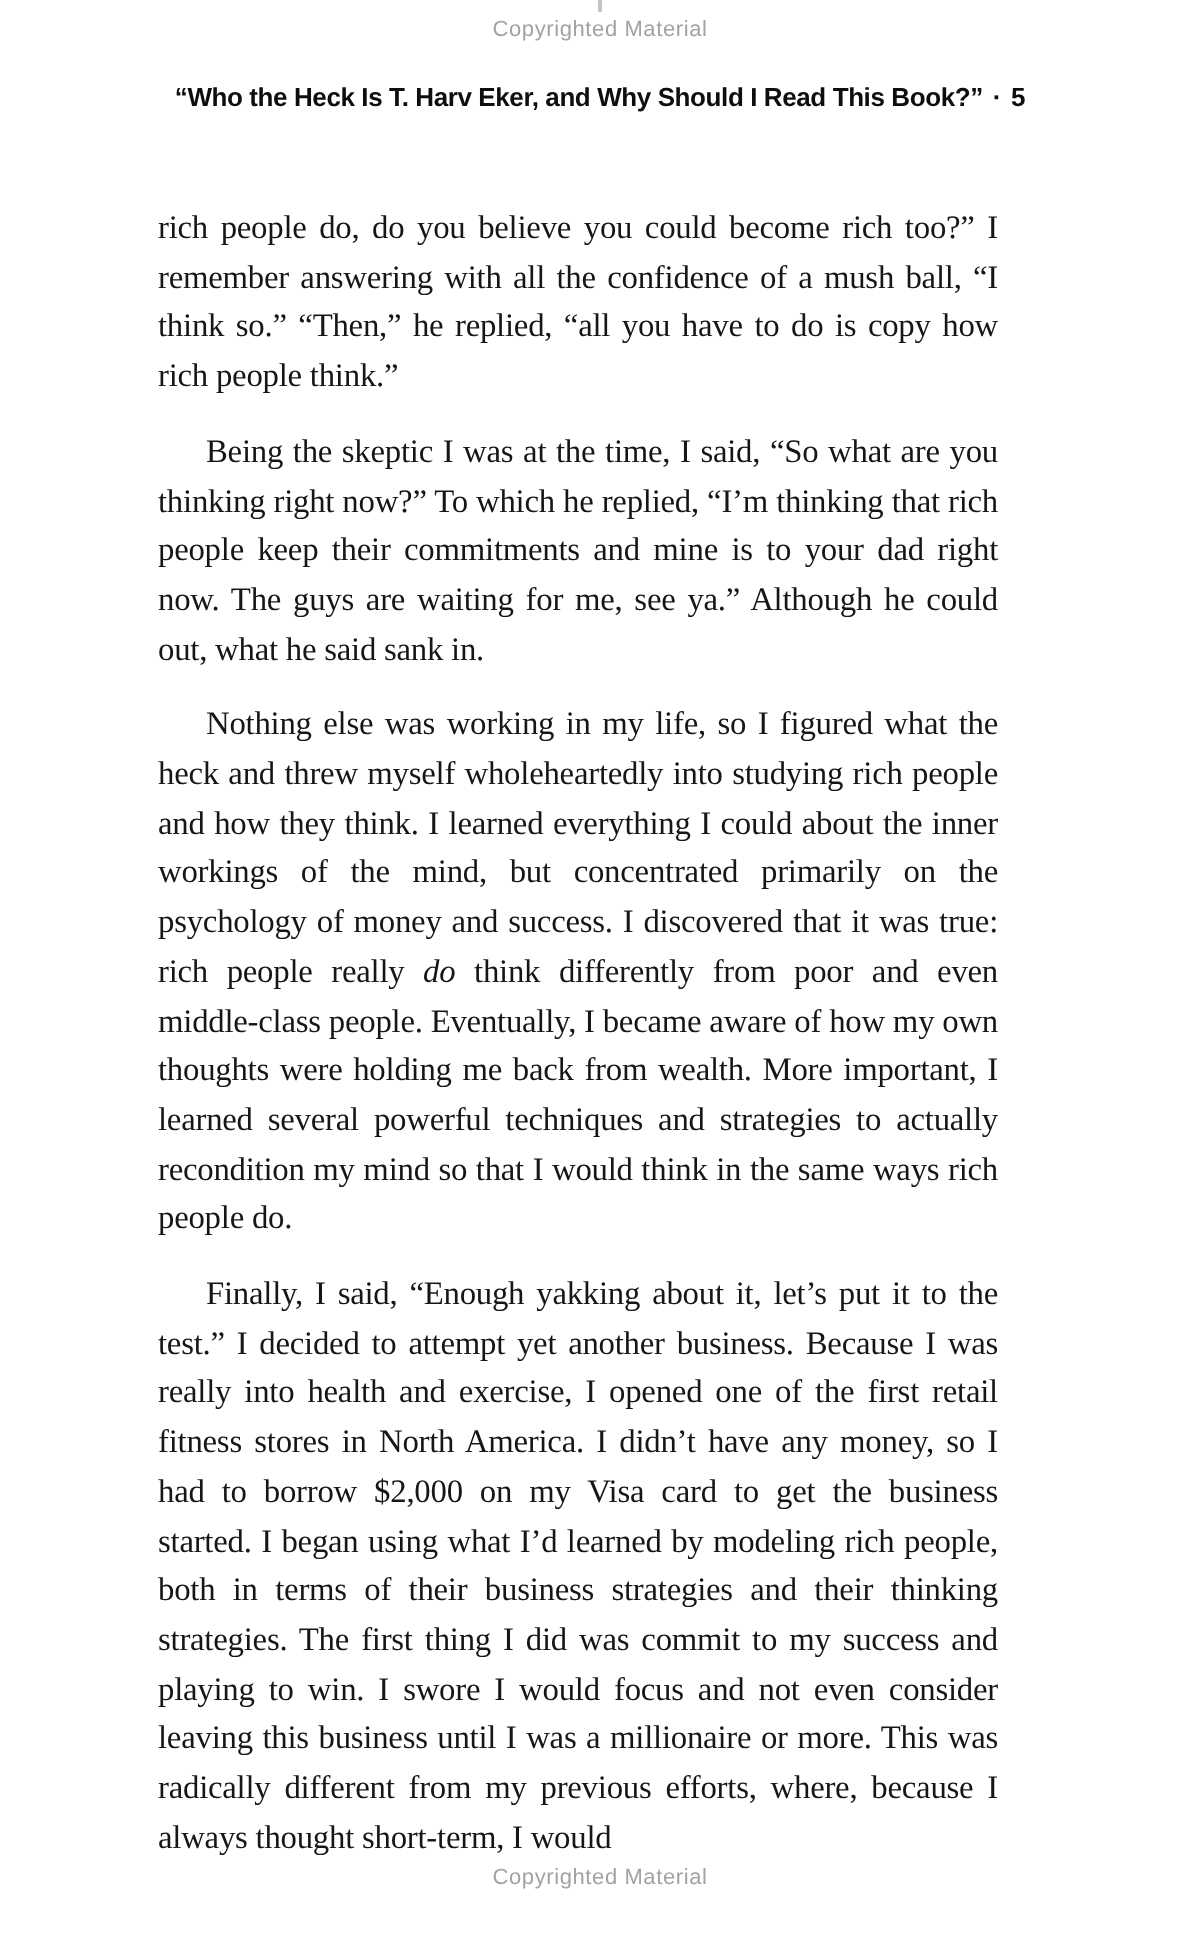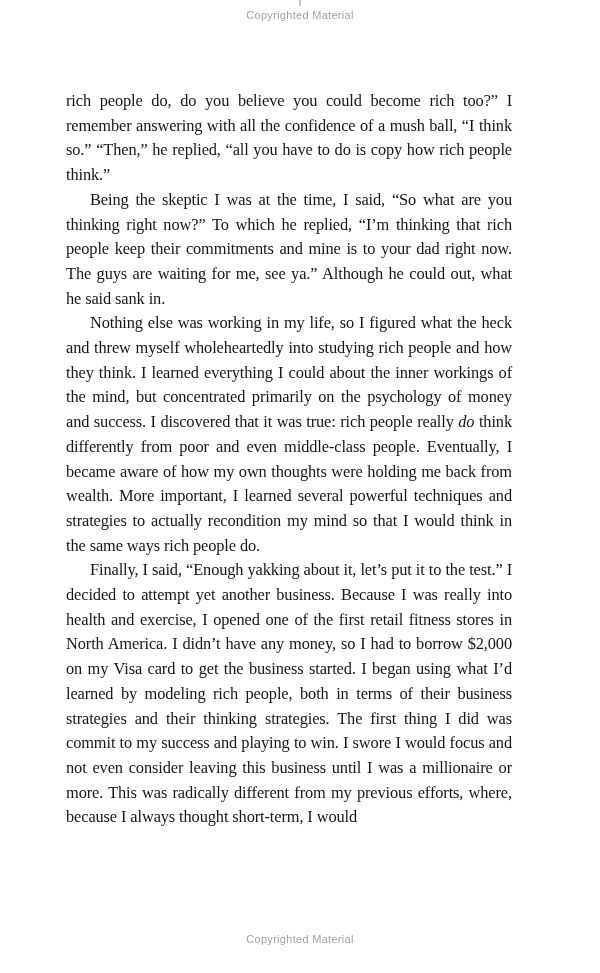--- a/index.html
+++ b/index.html
@@ -54,36 +54,39 @@
     position: absolute;
     top: 89px;
     left: 66px;
     width: 446px;
     font-size: 16.4px;
     line-height: 24.7px;
     letter-spacing: -0.12px;
     text-align: justify;
   }
   .body-text p {
-    margin: 0;
+    margin: 13px;
     padding: 0;
     text-indent: 24px;
   }
   .body-text p.noindent { text-indent: 0; }
   .body-text em { font-style: italic; }
 </style>
 </head>
 <body>
 
 <div class="page">
 
   <div class="edge-mark"></div>
 
   <div class="copyright top">Copyrighted Material</div>
 
+  <div class="running-head">
+    <span>“Who the Heck Is T. Harv Eker, and Why Should I Read This Book?”</span><span class="sep">·</span><span>5</span>
+  </div>
 
   <div class="body-text">
 
     <p class="noindent"><span>rich people do, do you believe you could become rich too?” I remember answering with all the confidence of a mush ball, “I think so.” “Then,” he replied, “all you have to do is copy how rich people think.”</span></p>
 
     <p><span>Being the skeptic I was at the time, I said, “So what are you thinking right now?” To which he replied, “I’m thinking that rich people keep their commitments and mine is to your dad right now. The guys are waiting for me, see ya.” Although he could out, what he said sank in.</span></p>
 
     <p><span>Nothing else was working in my life, so I figured what the heck and threw myself wholeheartedly into studying rich people and how they think. I learned everything I could about the inner workings of the mind, but concentrated primarily on the psychology of money and success. I discovered that it was true: rich people really </span><em>do</em><span> think differently from poor and even middle-class people. Eventually, I became aware of how my own thoughts were holding me back from wealth. More important, I learned several powerful techniques and strategies to actually recondition my mind so that I would think in the same ways rich people do.</span></p>
 
     <p><span>Finally, I said, “Enough yakking about it, let’s put it to the test.” I decided to attempt yet another business. Because I was really into health and exercise, I opened one of the first retail fitness stores in North America. I didn’t have any money, so I had to borrow $2,000 on my Visa card to get the business started. I began using what I’d learned by modeling rich people, both in terms of their business strategies and their thinking strategies. The first thing I did was commit to my success and playing to win. I swore I would focus and not even consider leaving this business until I was a millionaire or more. This was radically different from my previous efforts, where, because I always thought short-term, I would</span></p>

